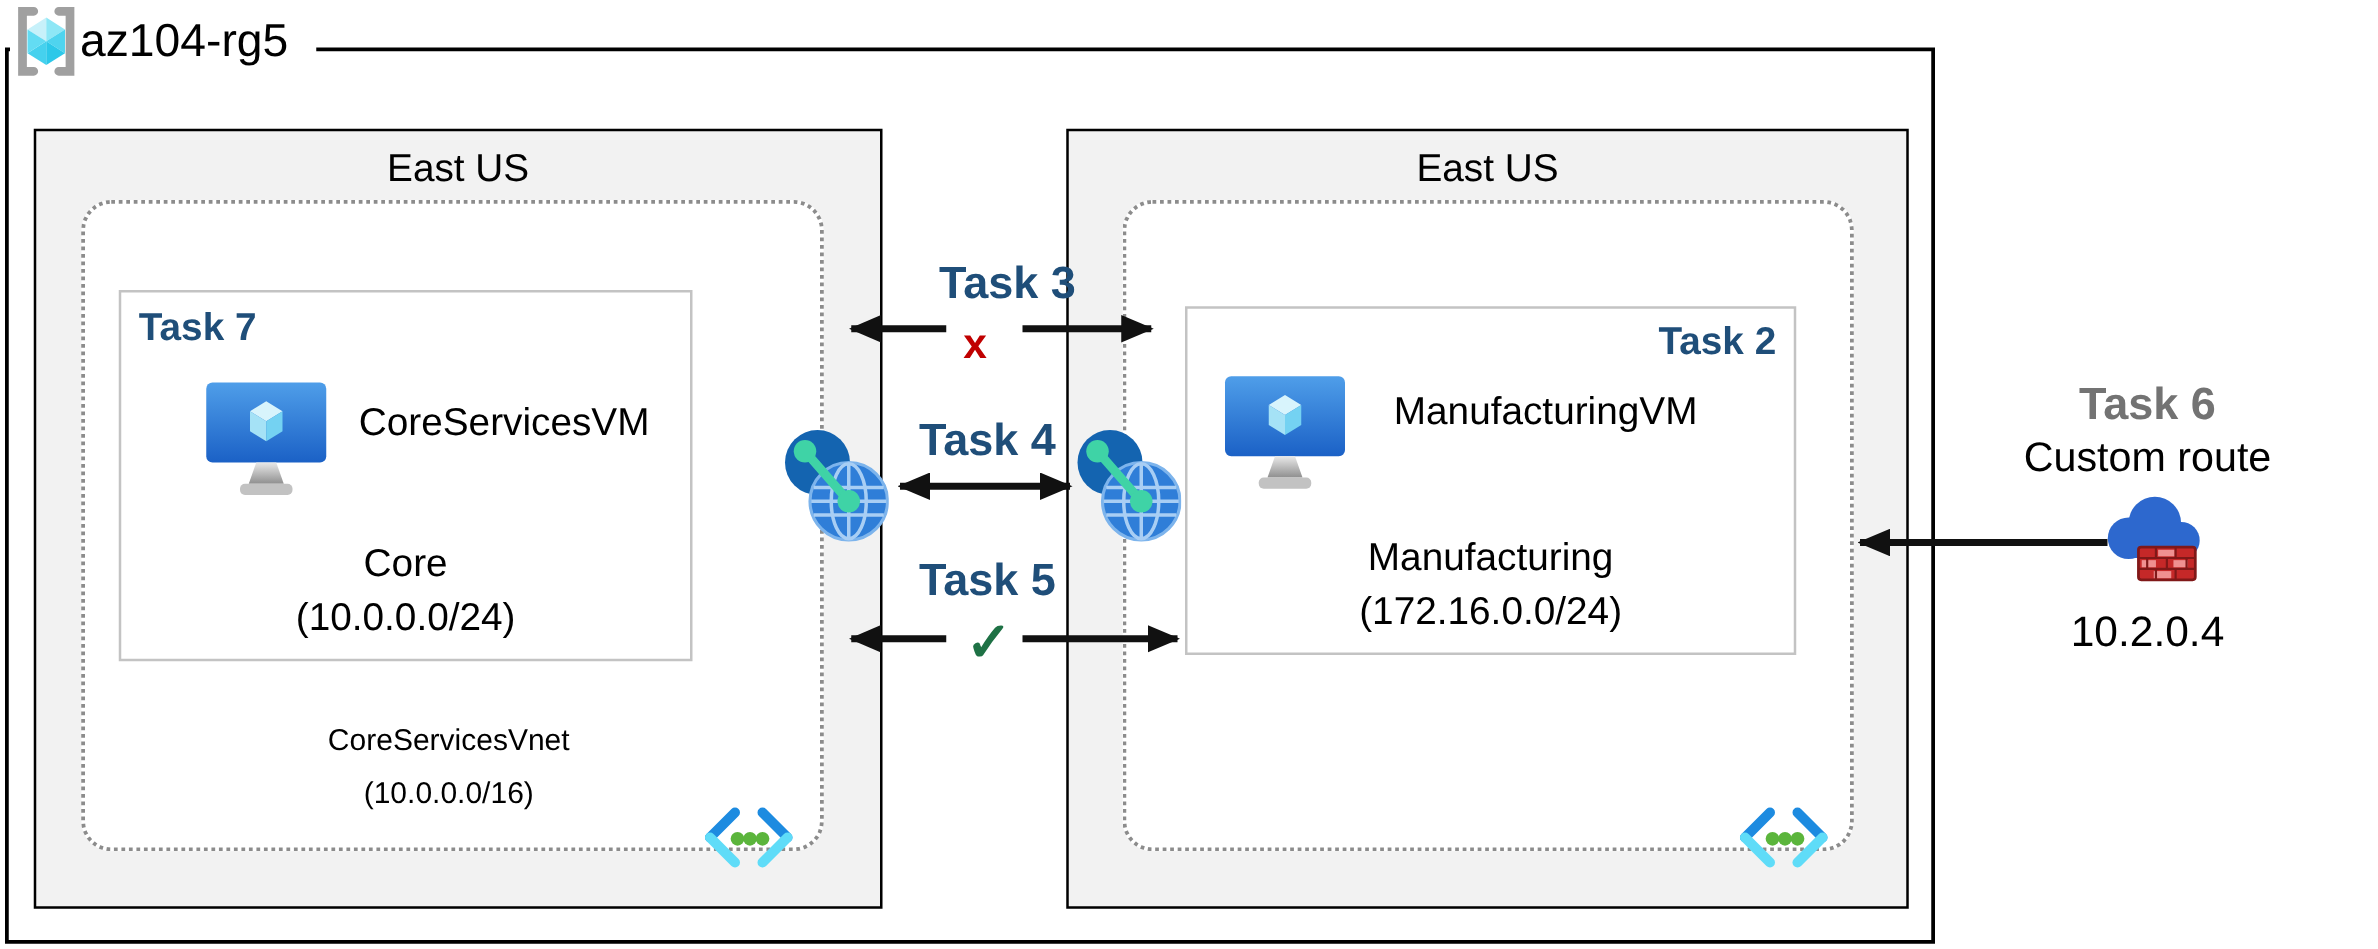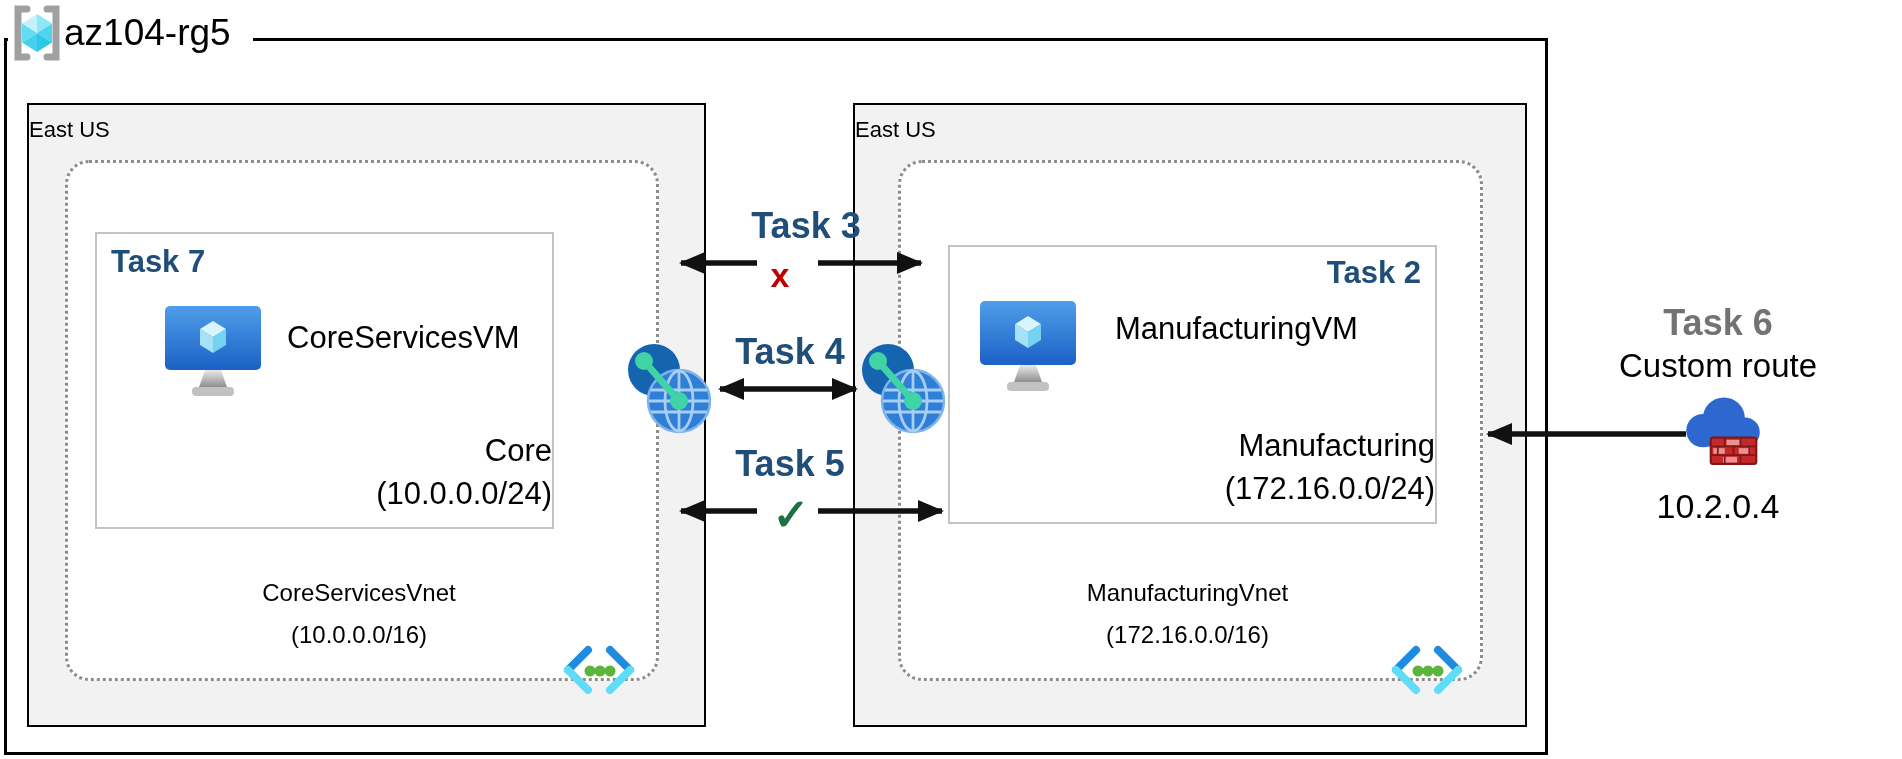--- a/index.html
+++ b/index.html
@@ -11,40 +11,40 @@
 
   
   #rg-box{left:4px;top:38px;width:1538px;height:711px;border:3px solid #000;background:#fff;}
   #rg-label{left:8px;top:0;display:flex;align-items:center;gap:0;background:#fff;padding:4px 22px 4px 2px;z-index:6;}
   #rg-label .rg-text{font-size:37px;line-height:56px;}
 
   
   .region{background:#f2f2f2;border:2px solid #000;}
   #region-left{left:27px;top:103px;width:675px;height:620px;}
   #region-right{left:853px;top:103px;width:670px;height:620px;}
-  .region-title{position:absolute;top:12px;left:0;width:100%;font-size:22px;}
+  .region-title{position:absolute;top:12px;left:0;width:100%;text-align:center;font-size:31px;}
 
   
   .vnet-box{background:#fff;border:3px dotted #8c8c8c;border-radius:24px;}
   #vnet-box-left{left:65px;top:160px;width:588px;height:515px;}
   #vnet-box-right{left:898px;top:160px;width:579px;height:515px;}
 
   
   .card{background:#fff;border:2px solid #c3c3c3;}
   #card-left{left:95px;top:232px;width:455px;height:293px;}
   #card-right{left:948px;top:245px;width:485px;height:275px;}
   .task-tag{position:absolute;font-size:31px;font-weight:bold;color:#1f4e79;}
   #card-left .task-tag{top:10px;left:14px;}
   #card-right .task-tag{top:8px;right:14px;}
   .vm-icon-left{position:absolute;left:66px;top:70px;}
   .vm-icon-right{position:absolute;left:28px;top:52px;}
   .vm-name{position:absolute;font-size:31px;}
   #card-left .vm-name{left:190px;top:86px;}
   #card-right .vm-name{left:165px;top:64px;}
-  .subnet-text{position:absolute;left:0;bottom:12px;width:100%;text-align:right;font-size:31px;line-height:43px;}
+  .subnet-text{position:absolute;left:0;bottom:12px;width:100%;text-align:center;font-size:31px;line-height:43px;}
 
   
   .vnet-caption{text-align:center;font-size:24px;line-height:42px;z-index:2;}
   #vnet-caption-left{left:65px;top:572px;width:588px;}
   #vnet-caption-right{left:898px;top:572px;width:579px;}
 
   
   #vnet-icon-left{left:562px;top:644px;z-index:4;}
   #vnet-icon-right{left:1390px;top:644px;z-index:4;}
 
@@ -167,24 +167,20 @@
       <polygon points="42,66 58,66 64,83 36,83" fill="url(#stdR)"></polygon>
       <rect x="29" y="83" width="42" height="9" rx="4" fill="#c2c2c2"></rect>
     </svg>
     <div class="vm-name">ManufacturingVM</div>
     <div class="subnet-text">
       <div>Manufacturing</div>
       <div>(172.16.0.0/24)</div>
     </div>
   </div>
 
-  <div class="abs vnet-caption" id="vnet-caption-right">
-    <div>ManufacturingVnet</div>
-    <div>(172.16.0.0/16)</div>
-  </div>
 
   <svg class="abs" id="vnet-icon-right" width="74" height="52" viewBox="0 0 74 52">
     <path d="M26 6 L6 26" stroke="#1d8be0" stroke-width="8" stroke-linecap="round"></path>
     <path d="M6 26 L26 46" stroke="#5fdcf8" stroke-width="8" stroke-linecap="round"></path>
     <path d="M48 6 L68 26" stroke="#1d8be0" stroke-width="8" stroke-linecap="round"></path>
     <path d="M68 26 L48 46" stroke="#5fdcf8" stroke-width="8" stroke-linecap="round"></path>
     <circle cx="28" cy="27" r="5.5" fill="#5bb53c"></circle>
     <circle cx="38" cy="27" r="5.5" fill="#5bb53c"></circle>
     <circle cx="48" cy="27" r="5.5" fill="#5bb53c"></circle>
   </svg>

